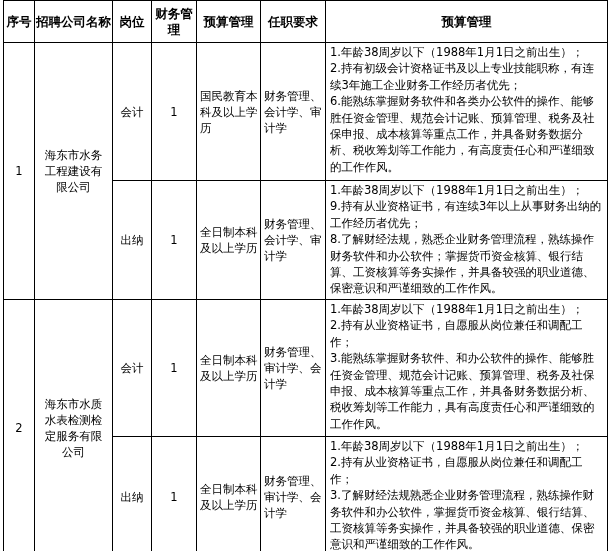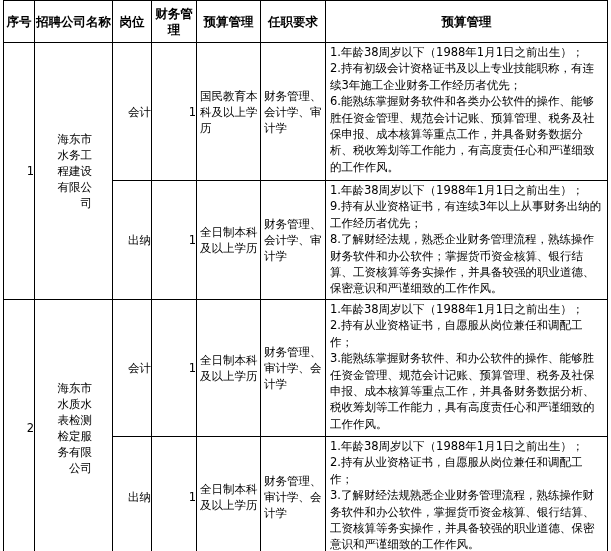--- a/index.html
+++ b/index.html
@@ -2,24 +2,24 @@
 <html><head>
 <meta charset="utf-8">
 <style>
   html, body { margin:0; padding:0; background:#ffffff; }
   body { width:611px; height:551px; overflow:hidden; position:relative;
          font-family:"DejaVu Sans", sans-serif; color:#000; }
   table { position:absolute; left:3px; top:0px; border-collapse:collapse;
           table-layout:fixed; width:604px; }
   td, th { border:1px solid #000; padding:0; font-size:11.5px; line-height:16px; }
   th { font-weight:bold; font-size:12.5px; line-height:16px; text-align:center; vertical-align:middle; height:41px; }
-  td.c { text-align:right; vertical-align:middle;margin-top:7px; }
+  td.c { text-align:center; vertical-align:middle;margin-top:7px; }
   td.t { text-align:left; vertical-align:middle; padding-left:3px; padding-right:2px; }
   td.req { text-align:left; vertical-align:top; padding:1px 2px 1px 4px; font-size:11.5px; line-height:16.4px; }
-  .company { padding:0 20px; text-align:center; }
+  .company { padding:0 8px; text-align:center; }
   .r1a td { height:135px; }
   .r1b td { height:116px; }
   .r2a td { height:134px; }
   .r2b td { height:117px; }
   .req p { margin:0; }
 </style>
 </head>
 <body>
 
 <table>

